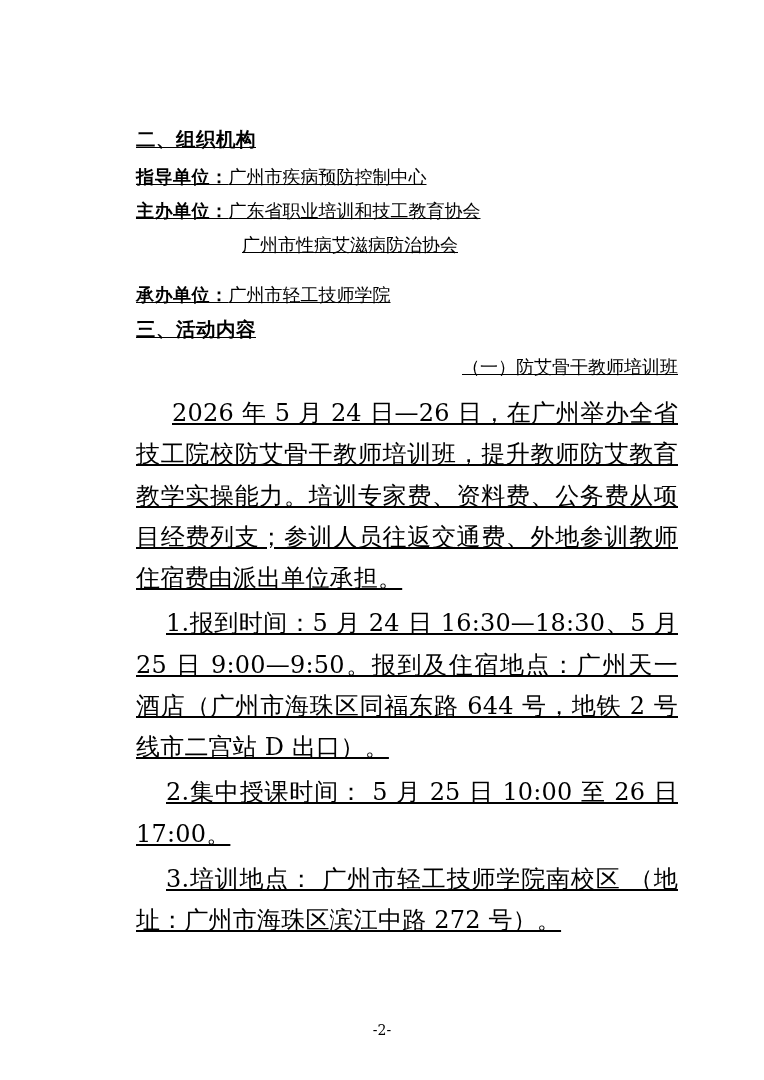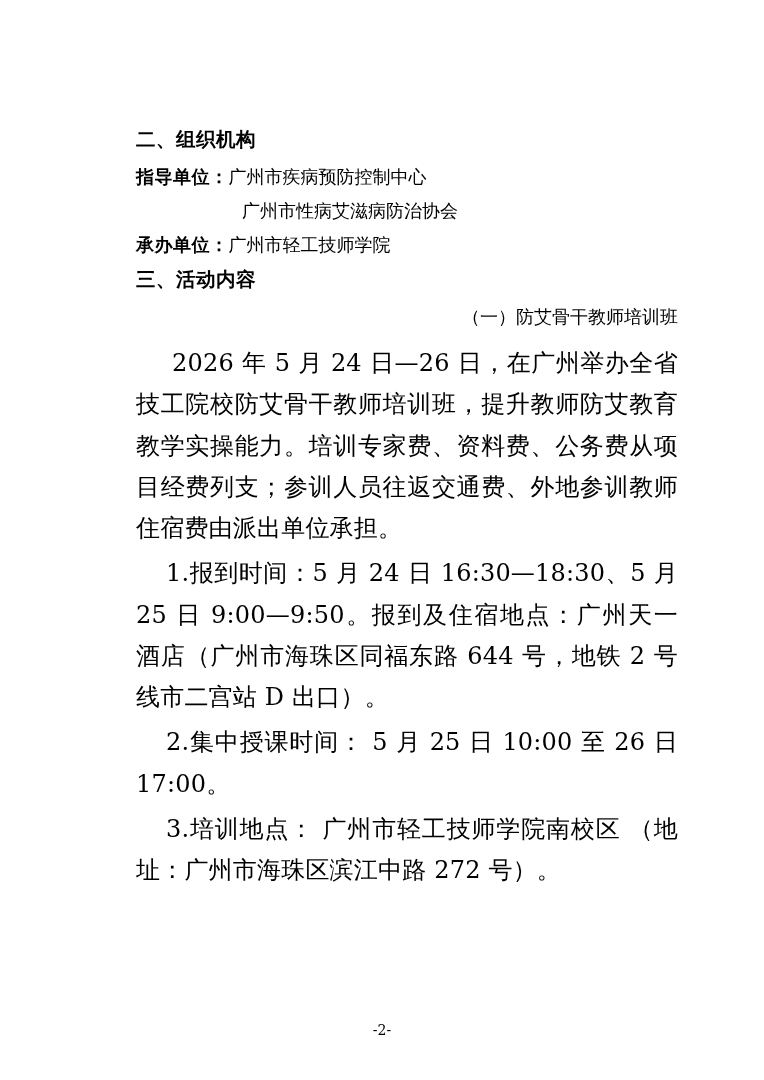--- a/index.html
+++ b/index.html
@@ -14,20 +14,21 @@
     color: #000000;
     position: relative;
     overflow: hidden;
   }
   .page {
     position: relative;
     width: 764px;
     height: 1080px;
     box-sizing: border-box;
     padding: 130px 86px 0 136px;
+    text-decoration: underline;
   }
   .heading {
     font-size: 19.5px;
     font-weight: bold;
     letter-spacing: 0.5px;
     line-height: 1.0;
     margin: 0 0 18px 0;
   }
   .heading.second {
     margin-bottom: 16px;
@@ -40,21 +41,21 @@
   }
   .org-label {
     font-weight: bold;
     letter-spacing: 0.5px;
   }
   .org-value {
     font-weight: normal;
   }
   .org-line.continued {
     padding-left: 106px;
-    margin-bottom: 16px;
+    margin-bottom: 32px;
   }
   .subheading {
     font-size: 18px;
     margin: 0 0 14px 0;
     text-indent: 26px;
     text-align: right;
   }
   p.body-text {
     font-size: 24px;
     line-height: 1.72;
@@ -81,20 +82,23 @@
 <body>
 
 <div class="page">
 
   <h2 class="heading">二、组织机构</h2>
 
   <div class="org-line">
     <span class="org-label">指导单位：</span><span class="org-value">广州市疾病预防控制中心</span>
   </div>
 
+  <div class="org-line">
+    <span class="org-label">主办单位：</span><span class="org-value">广东省职业培训和技工教育协会</span>
+  </div>
 
   <div class="org-line continued">
     <span class="org-value">广州市性病艾滋病防治协会</span>
   </div>
 
   <div class="org-line">
     <span class="org-label">承办单位：</span><span class="org-value">广州市轻工技师学院</span>
   </div>
 
   <h2 class="heading second">三、活动内容</h2>

